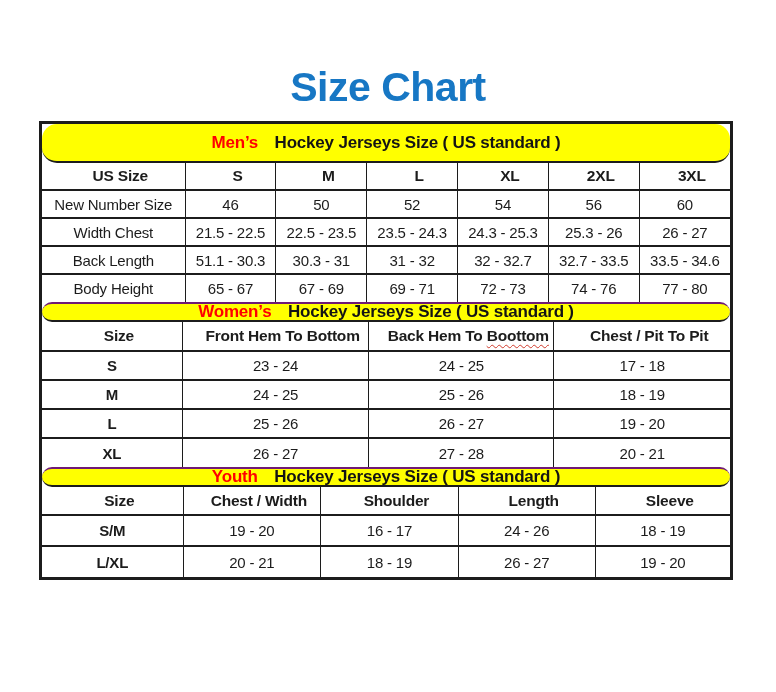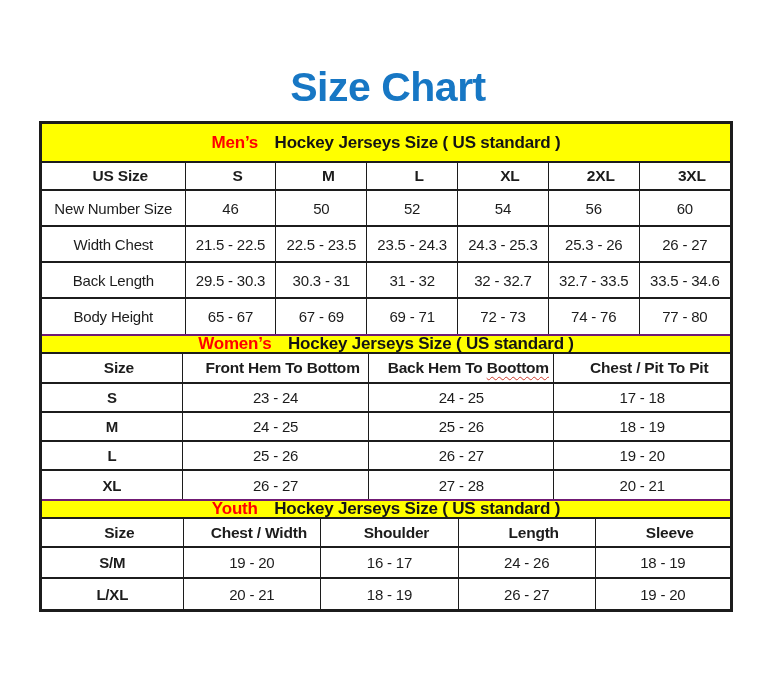--- a/index.html
+++ b/index.html
@@ -31,20 +31,21 @@
     background: #ffff00;
     height: 39px;
     display: flex;
     align-items: center;
     justify-content: center;
     font-size: 17px;
     font-weight: bold;
     color: #141414;
     border-bottom: 2px solid #1c1c1c;
     letter-spacing: -0.2px;
+    border-radius: 15px;
   }
   .band.mid { border-top: 2px solid #701a75; height: 20px; }
   .band .hl { color: #ff0000; white-space: pre; }
   .band .rest { white-space: pre; margin-left: 12px; }
   table {
     width: 100%;
     border-collapse: collapse;
     table-layout: fixed;
   }
   th, td {
@@ -55,21 +56,21 @@
     vertical-align: middle;
     font-size: 15px;
     letter-spacing: -0.2px;
     padding: 0 2px;
   }
   th { font-weight: bold; font-size: 15.5px; padding-left: 16px; }
   th:first-child, td:first-child { border-left: none; }
   th:last-child, td:last-child { border-right: none; }
   tr:last-child td { border-bottom: none; }
   table.mens th { height: 27px; }
-  table.mens td { height: 36px; }
+  table.mens td { height: 28px; }
   table.womens th { height: 29px; }
   table.womens td { height: 29px; }
   table.youth th { height: 28px; }
   table.youth td { height: 31px; }
   td.lbl-bold { font-weight: bold; }
   .squiggle {
     text-decoration-line: underline;
     text-decoration-style: wavy;
     text-decoration-color: #cf3b2c;
     text-decoration-thickness: 1px;
@@ -121,21 +122,21 @@
         <td>Width Chest</td>
         <td>21.5 - 22.5</td>
         <td>22.5 - 23.5</td>
         <td>23.5 - 24.3</td>
         <td>24.3 - 25.3</td>
         <td>25.3 - 26</td>
         <td>26 - 27</td>
       </tr>
       <tr>
         <td>Back Length</td>
-        <td>29.5 - 30.3</td>
+        <td>51.1 - 30.3</td>
         <td>30.3 - 31</td>
         <td>31 - 32</td>
         <td>32 - 32.7</td>
         <td>32.7 - 33.5</td>
         <td>33.5 - 34.6</td>
       </tr>
       <tr>
         <td>Body Height</td>
         <td>65 - 67</td>
         <td>67 - 69</td>

